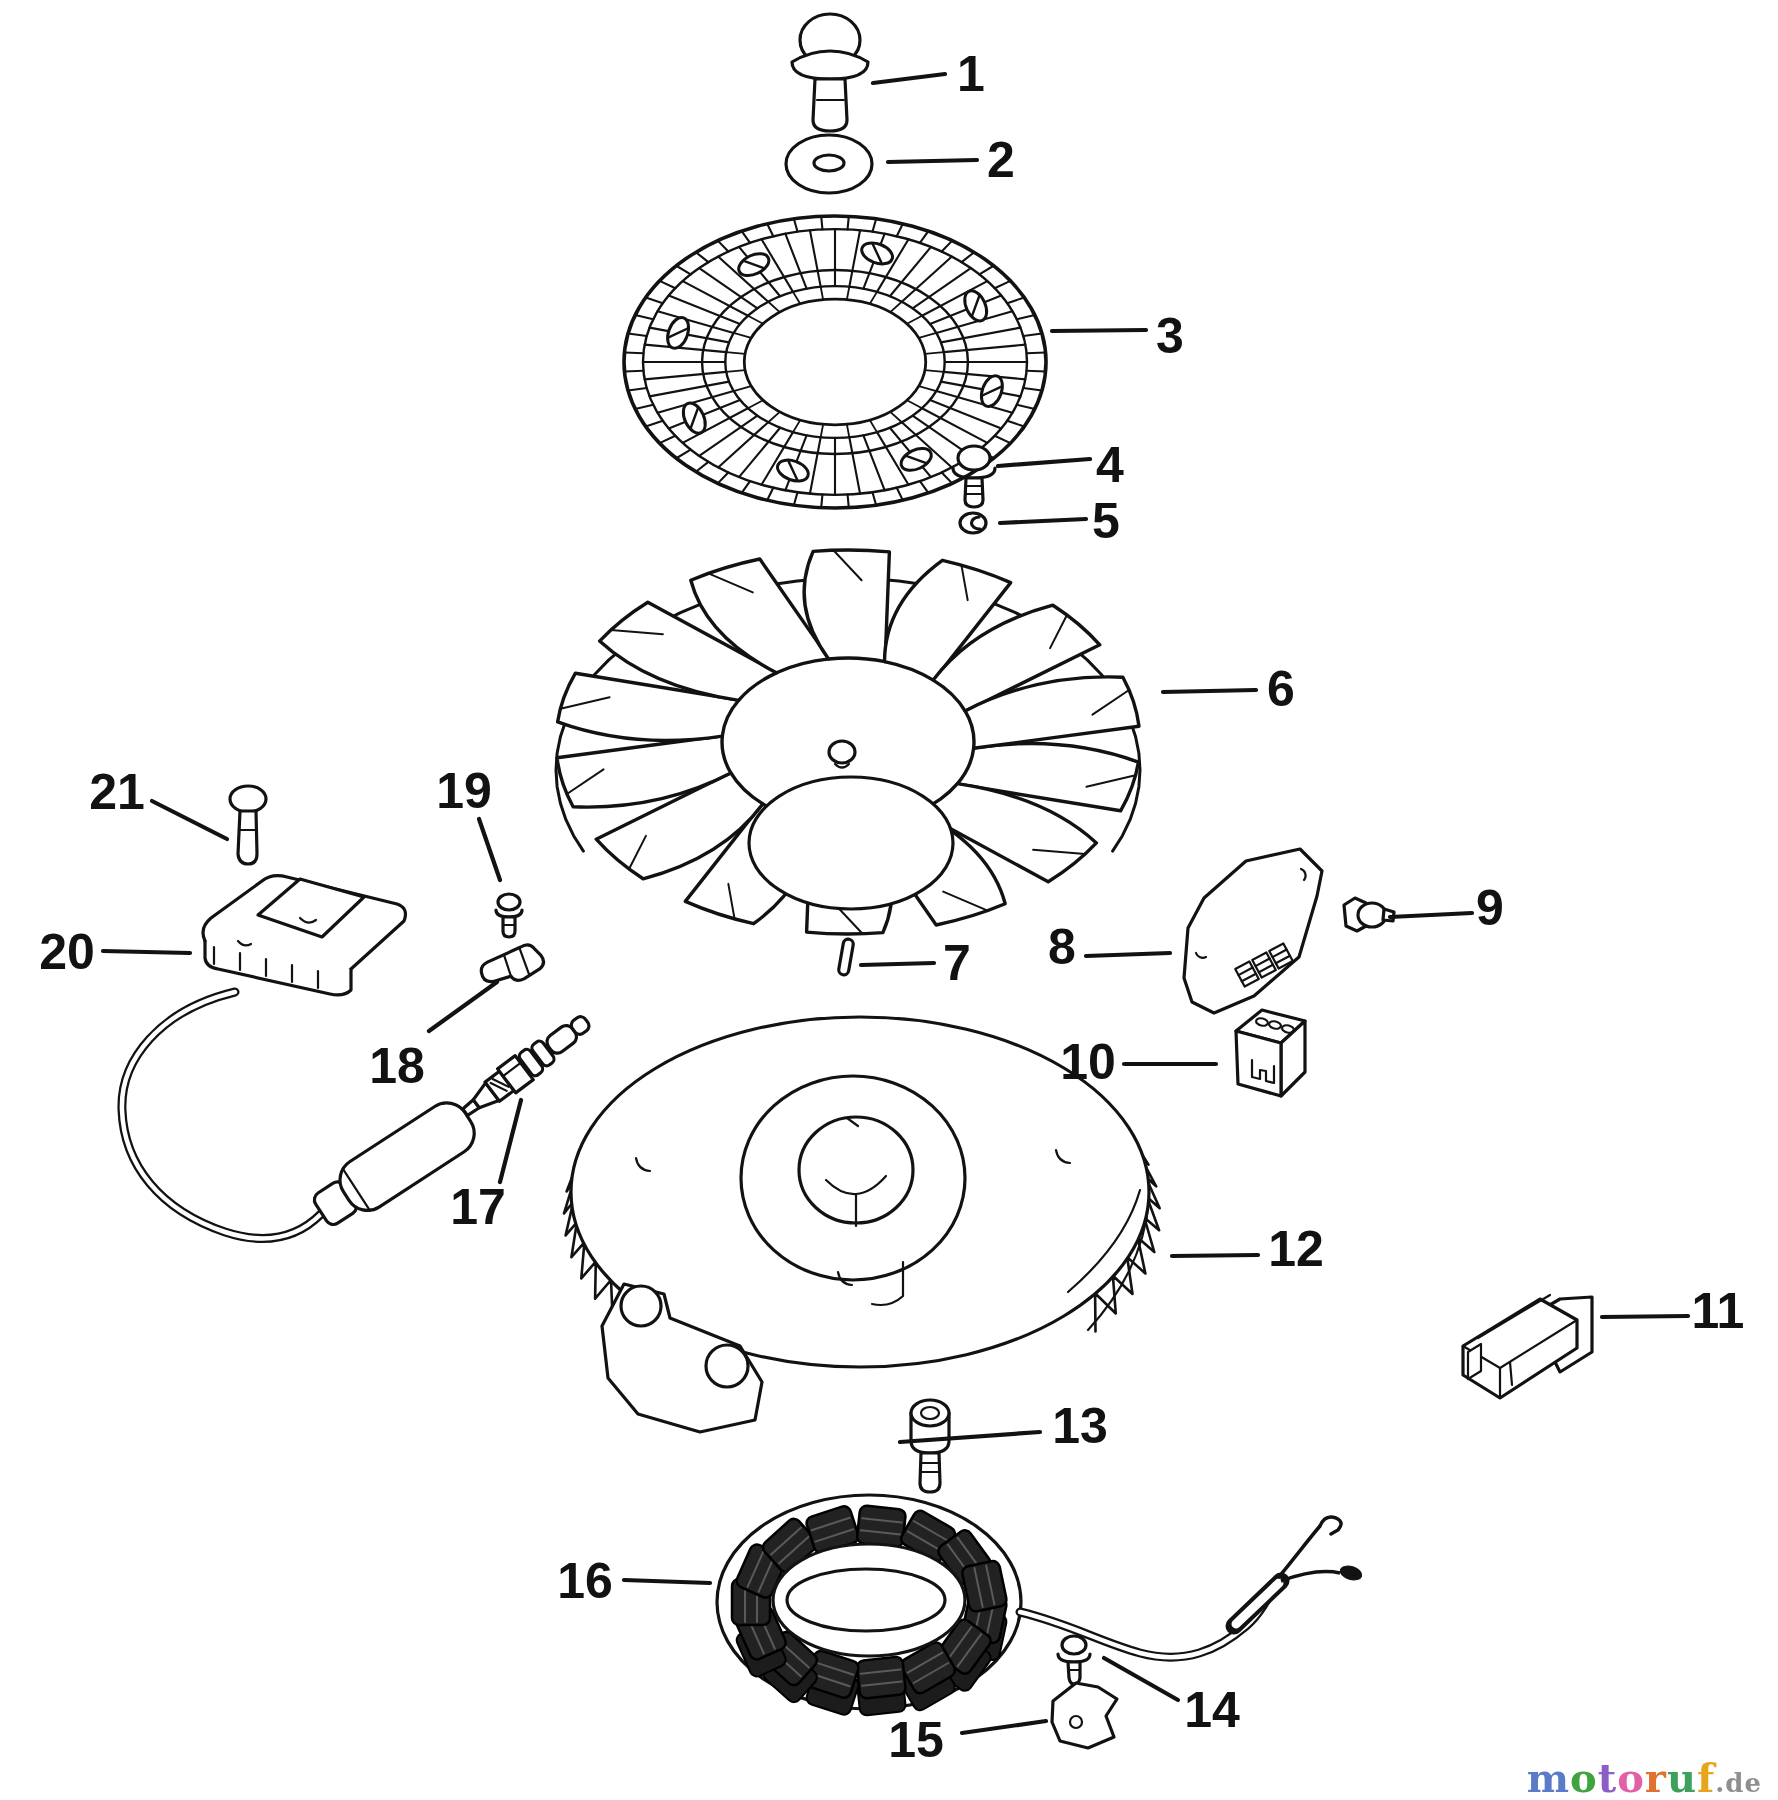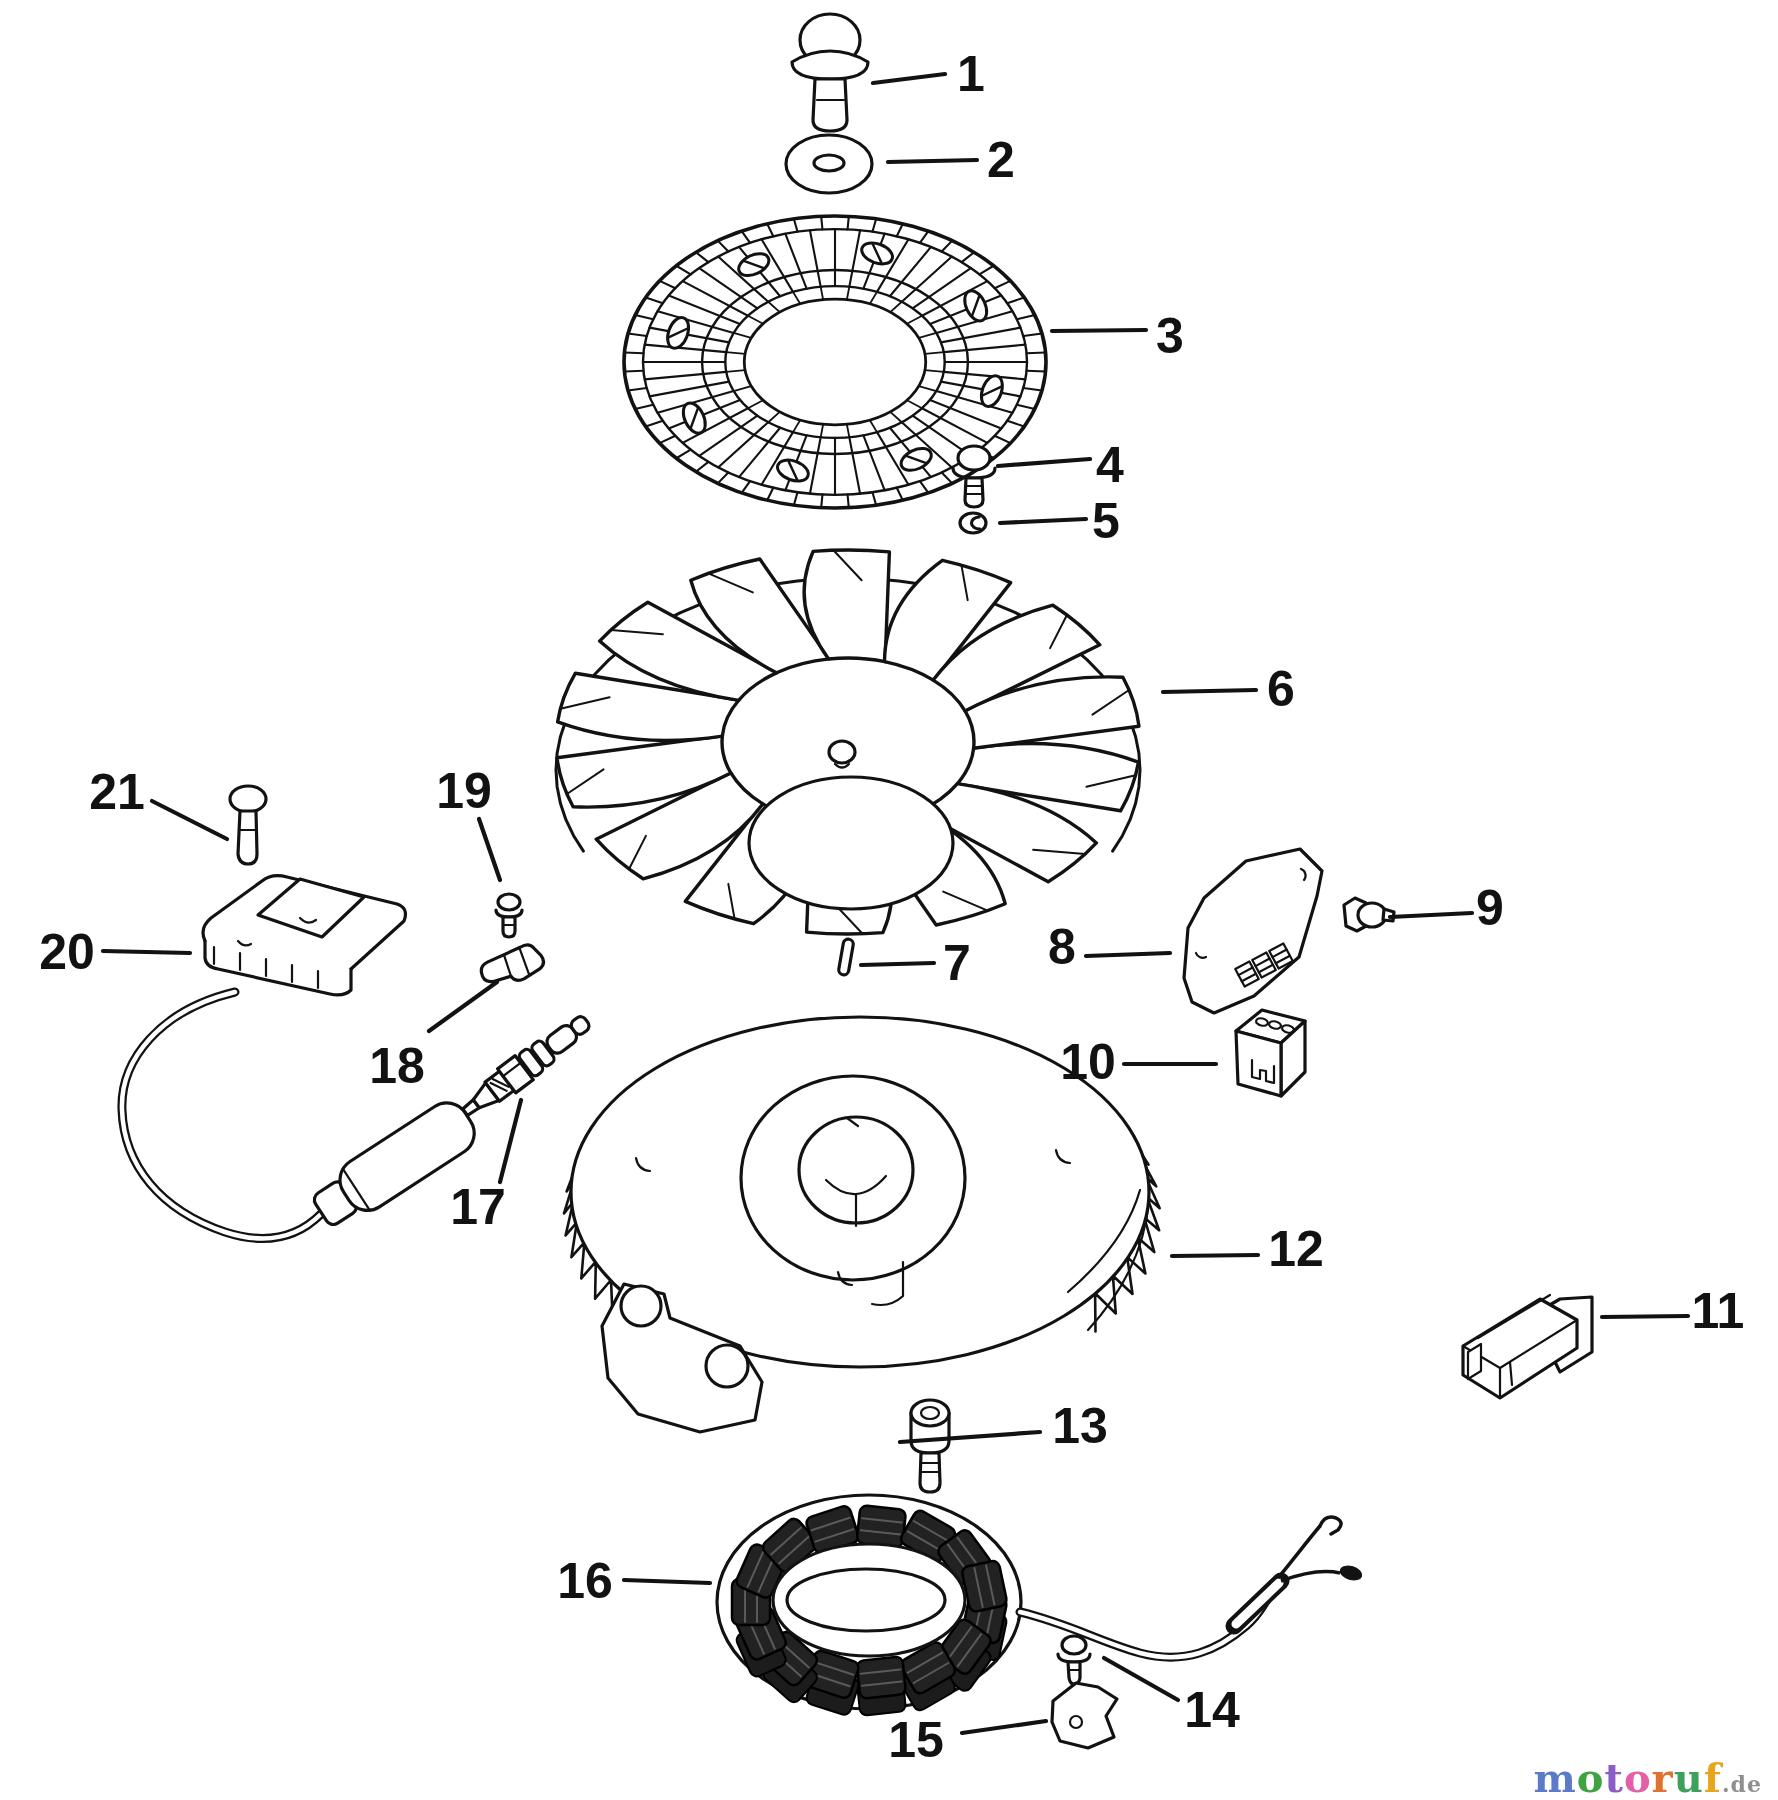--- a/index.html
+++ b/index.html
@@ -5,21 +5,21 @@
   html,body{margin:0;padding:0;background:#ffffff;}
   .stage{position:relative;width:1778px;height:1800px;background:#ffffff;overflow:hidden;
          font-family:"Liberation Sans", sans-serif;}
   .stage svg{position:absolute;left:0;top:0;}
   
   .ln *{fill:none;stroke:#121212;stroke-width:3.2;stroke-linecap:round;stroke-linejoin:round;}
   .ln .wf{fill:#ffffff;}
   .ln .thin{stroke-width:2.2;}
   .watermark{position:absolute;right:16px;bottom:2px;font-family:"DejaVu Serif", serif;
              font-weight:700;font-size:40px;letter-spacing:1px;line-height:1;user-select:none;}
-  .watermark .suffix{font-size:22px;font-weight:700;}
+  .watermark .suffix{font-size:26px;font-weight:700;}
 </style>
 </head>
 <body>
 
 <div class="stage">
   <svg width="1778" height="1800" viewBox="0 0 1778 1800">
 
     <g class="ln">
       <ellipse class="wf" cx="830" cy="40" rx="30" ry="26"></ellipse>
       <path class="wf" d="M792,62 Q792,79 830,79 Q868,79 868,62 Q850,51 830,51 Q810,51 792,62 Z"></path>

